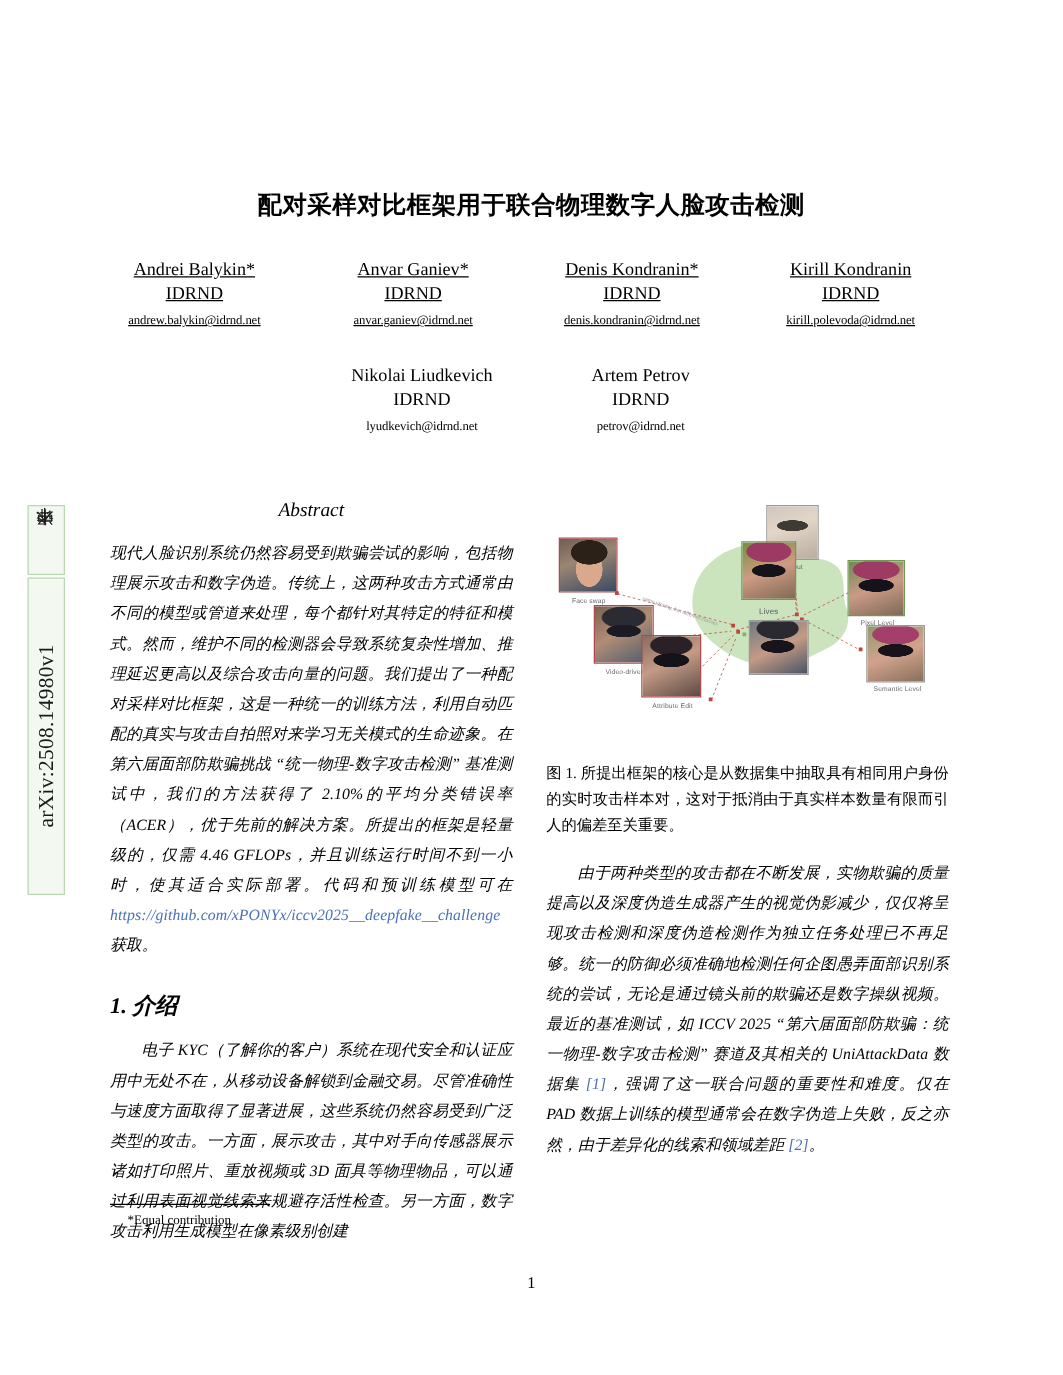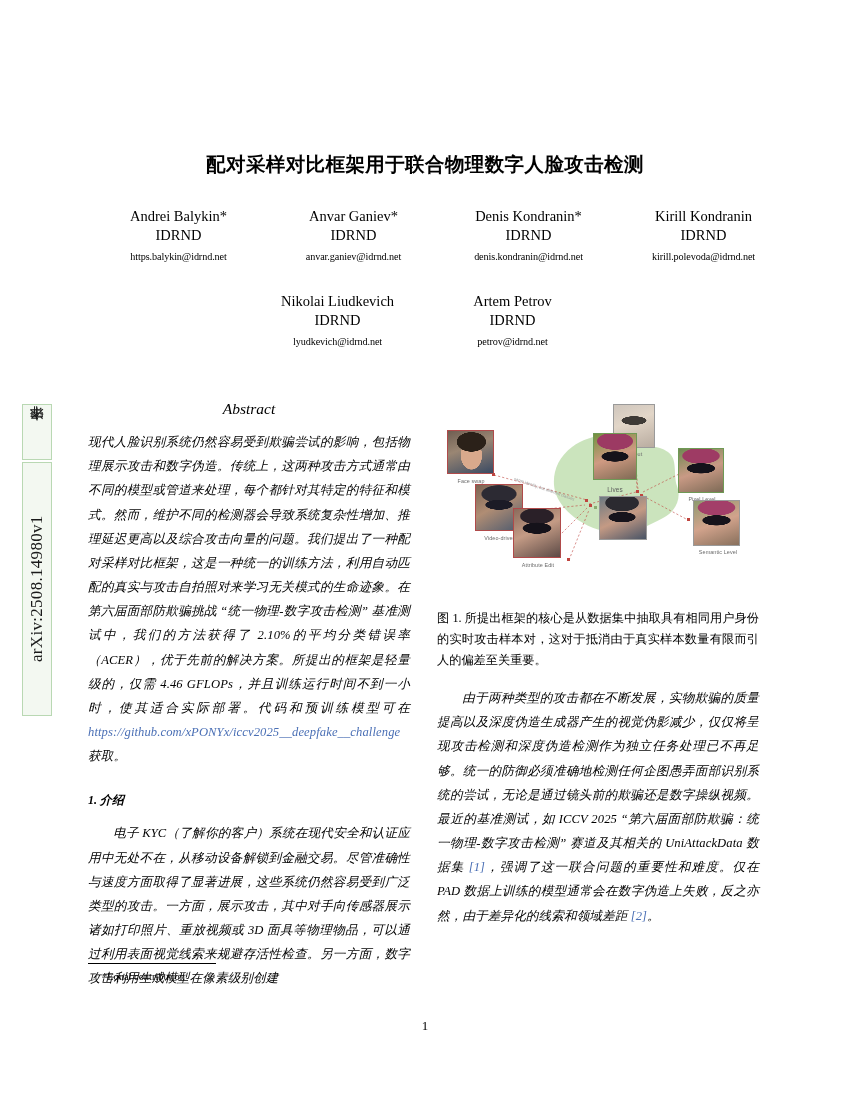--- a/index.html
+++ b/index.html
@@ -64,24 +64,25 @@
     text-align: center;
     font-size: 19.5px;
     font-weight: bold;
     letter-spacing: 0.4px;
     line-height: 1.3;
   }
 
   
   #authors-row1 {
     position: absolute;
-    left: 91px;
+    left: 68px;
     top: 207px;
     width: 700px;
     display: flex;
+    text-decoration: underline;
   }
   #authors-row2 {
     position: absolute;
     left: 75px;
     top: 292px;
     width: 700px;
     display: flex;
     justify-content: center;
   }
   .author {
@@ -128,21 +129,21 @@
   }
   .indent { text-indent: 2em; }
   a.link, .link {
     color: #4a6fb5;
     text-decoration: none;
   }
   .cite { color: #4a6fb5; }
 
   #sec-intro {
     margin-top: 24px;
-    font-size: 12px;
+    font-size: 18px;
     font-weight: bold;
   }
   #intro-par { margin-top: 12px; }
 
   
   #footnote {
     position: absolute;
     left: 88px;
     top: 963px;
     width: 200px;
@@ -233,21 +234,21 @@
     <div class="stamp-box" id="stamp-cn">中译本</div>
     <div class="stamp-box" id="stamp-id">arXiv:2508.14980v1</div>
   </div>
 
   <div id="title">配对采样对比框架用于联合物理数字人脸攻击检测</div>
 
   <div id="authors-row1">
     <div class="author">
       <div class="name">Andrei Balykin*</div>
       <div class="affil">IDRND</div>
-      <div class="email">https.balykin@idrnd.net</div>
+      <div class="email">andrew.balykin@idrnd.net</div>
     </div>
     <div class="author">
       <div class="name">Anvar Ganiev*</div>
       <div class="affil">IDRND</div>
       <div class="email">anvar.ganiev@idrnd.net</div>
     </div>
     <div class="author">
       <div class="name">Denis Kondranin*</div>
       <div class="affil">IDRND</div>
       <div class="email">denis.kondranin@idrnd.net</div>

